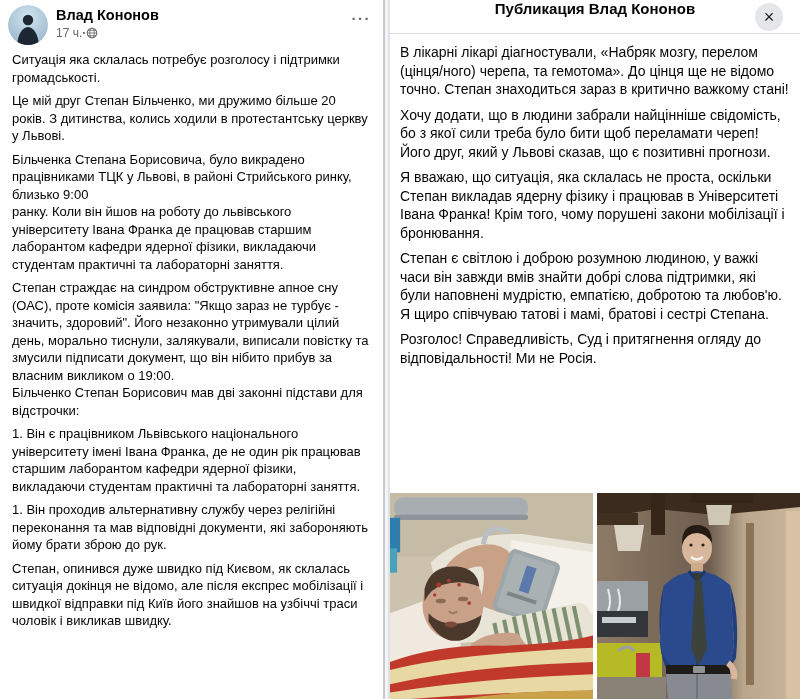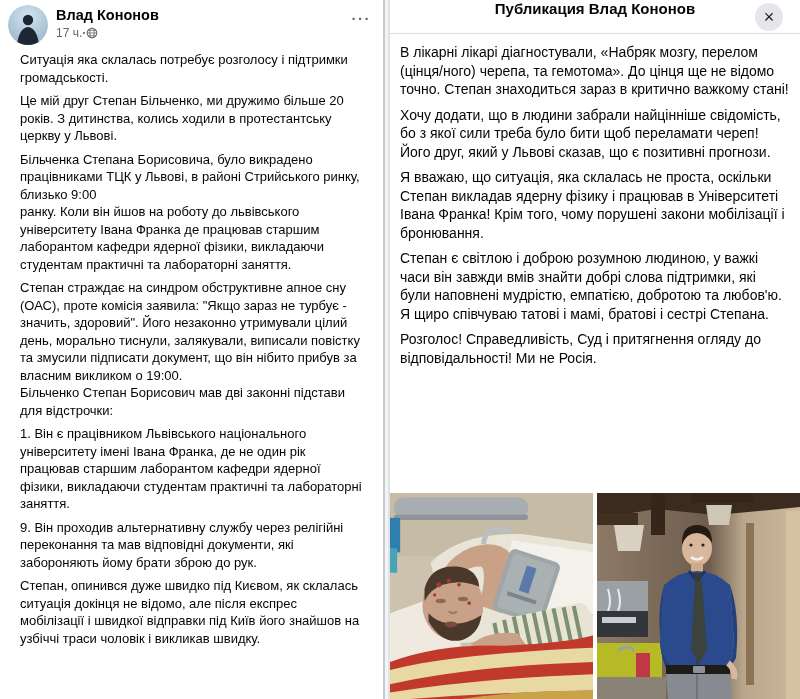--- a/index.html
+++ b/index.html
@@ -14,21 +14,21 @@
   .post-header { display:flex; align-items:flex-start; padding:5px 8px 6px; gap:8px; }
   .avatar { width:40px; height:40px; border-radius:50%; overflow:hidden; flex:none; display:block; box-shadow:inset 0 0 0 1px rgba(0,0,0,.08); cursor:pointer; }
   .avatar svg { display:block; width:100%; height:100%; }
   .hdr-text { padding-top:1px; }
   .author { font-size:14.5px; font-weight:bold; color:#050505; text-decoration:none; line-height:19px; display:inline-block; cursor:pointer; }
   .meta { display:flex; align-items:center; font-size:12px; color:#65676b; line-height:16px; }
   .meta .sep { font-weight:bold; }
   .globe { display:inline-flex; align-items:center; }
   .more-btn { margin-left:auto; background:none; border:none; color:#65676b; font-size:15px; font-weight:bold; letter-spacing:1.5px; line-height:1; padding:6px 4px; cursor:pointer; font-family:inherit; }
   .post-body { padding:0 8px; font-size:13px; line-height:17.5px; color:#050505; }
-  .post-body p { margin:0 12px 6px; white-space:pre-line; }
+  .post-body p { margin:0 4px 6px; white-space:pre-line; }
   
   .divider { width:7px; flex:none;
     background:linear-gradient(90deg,#c7c9ce 0,#c7c9ce 2px,#f3f4f6 2px,#f3f4f6 5px,#e0e2e6 5px,#e0e2e6 7px); }
   
   .right-panel { flex:1; display:flex; flex-direction:column; overflow:hidden; background:#fff; }
   .dialog-header { position:relative; height:34px; flex:none; border-bottom:1px solid #dadce1; display:flex; justify-content:center; }
   .dialog-title { font-size:15px; font-weight:bold; color:#050505; }
   .close-btn { position:absolute; right:17px; top:3px; width:28px; height:28px; border:none; border-radius:50%; background:#e4e6ea; color:#1c1e21; font-size:18px; line-height:28px; text-align:center; padding:0; cursor:pointer; font-family:inherit; }
   .dialog-body { flex:1; overflow:hidden; padding:9px 10px 0; font-size:14px; line-height:18.5px; color:#050505; }
   .dialog-body p { margin:0 0 7px; white-space:pre-line; }
@@ -73,21 +73,21 @@
       <button class="more-btn">···</button>
     </header>
     <div class="post-body">
       <p>Ситуація яка склалась потребує розголосу і підтримки громадськості.</p>
       <p>Це мій друг Степан Більченко, ми дружимо більше 20 років. З дитинства, колись ходили в протестантську церкву у Львові.</p>
       <p>Більченка Степана Борисовича, було викрадено працівниками ТЦК у Львові, в районі Стрийського ринку, близько 9:00
 ранку. Коли він йшов на роботу до львівського університету Івана Франка де працював старшим лаборантом кафедри ядерної фізики, викладаючи студентам практичні та лабораторні заняття.</p>
       <p>Степан страждає на синдром обструктивне апное сну (ОАС), проте комісія заявила: "Якщо зараз не турбує - значить, здоровий". Його незаконно утримували цілий день, морально тиснули, залякували, виписали повістку та змусили підписати документ, що він нібито прибув за власним викликом о 19:00.
 Більченко Степан Борисович мав дві законні підстави для відстрочки:</p>
       <p>1. Він є працівником Львівського національного університету імені Івана Франка, де не один рік працював старшим лаборантом кафедри ядерної фізики, викладаючи студентам практичні та лабораторні заняття.</p>
-      <p>9. Він проходив альтернативну службу через релігійні переконання та мав відповідні документи, які забороняють йому брати зброю до рук.</p>
+      <p>1. Він проходив альтернативну службу через релігійні переконання та мав відповідні документи, які забороняють йому брати зброю до рук.</p>
       <p>Степан, опинився дуже швидко під Києвом, як склалась ситуація докінця не відомо, але після експрес мобілізації і швидкої відправки під Київ його знайшов на узбіччі траси чоловік і викликав швидку.</p>
     </div>
   </section>
 
   <div class="divider"></div>
 
   <section class="right-panel">
     <header class="dialog-header">
       <h1 class="dialog-title">Публикация Влад Кононов</h1>
       <button class="close-btn">×</button>

